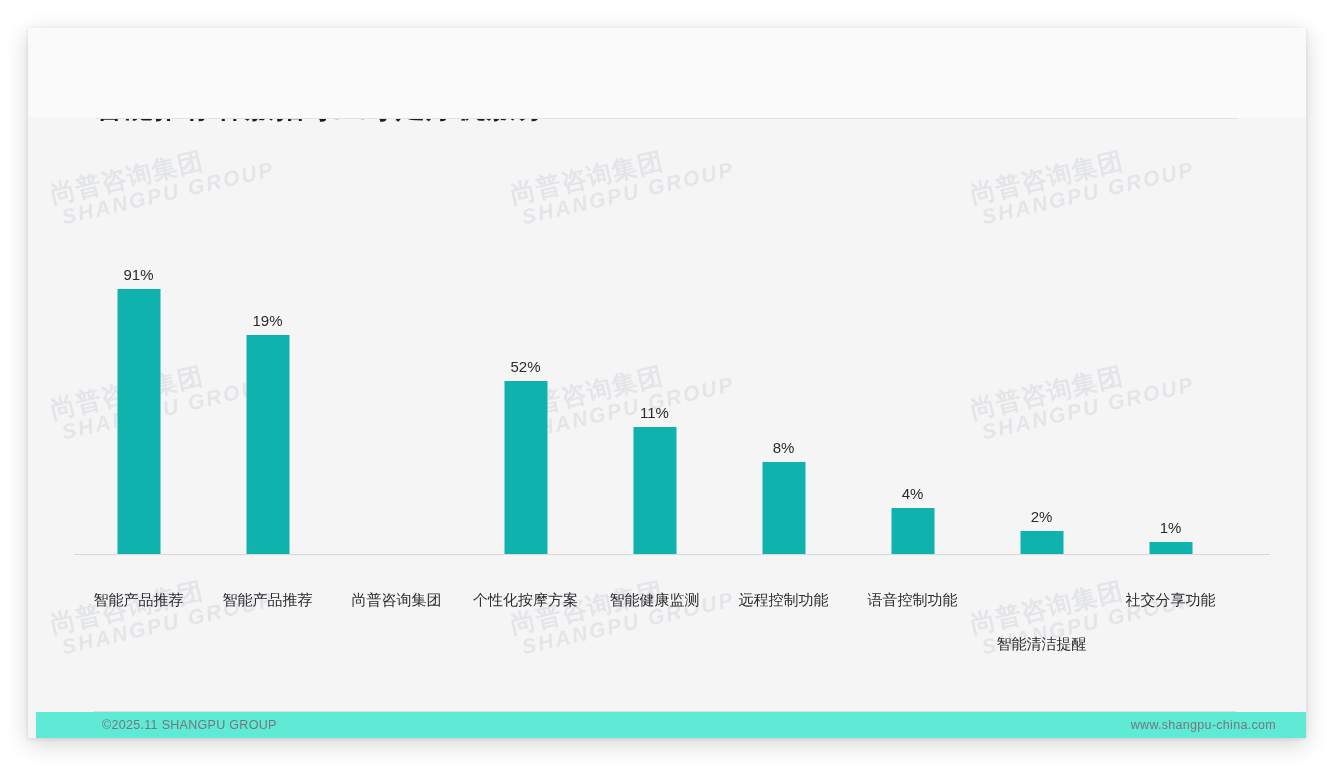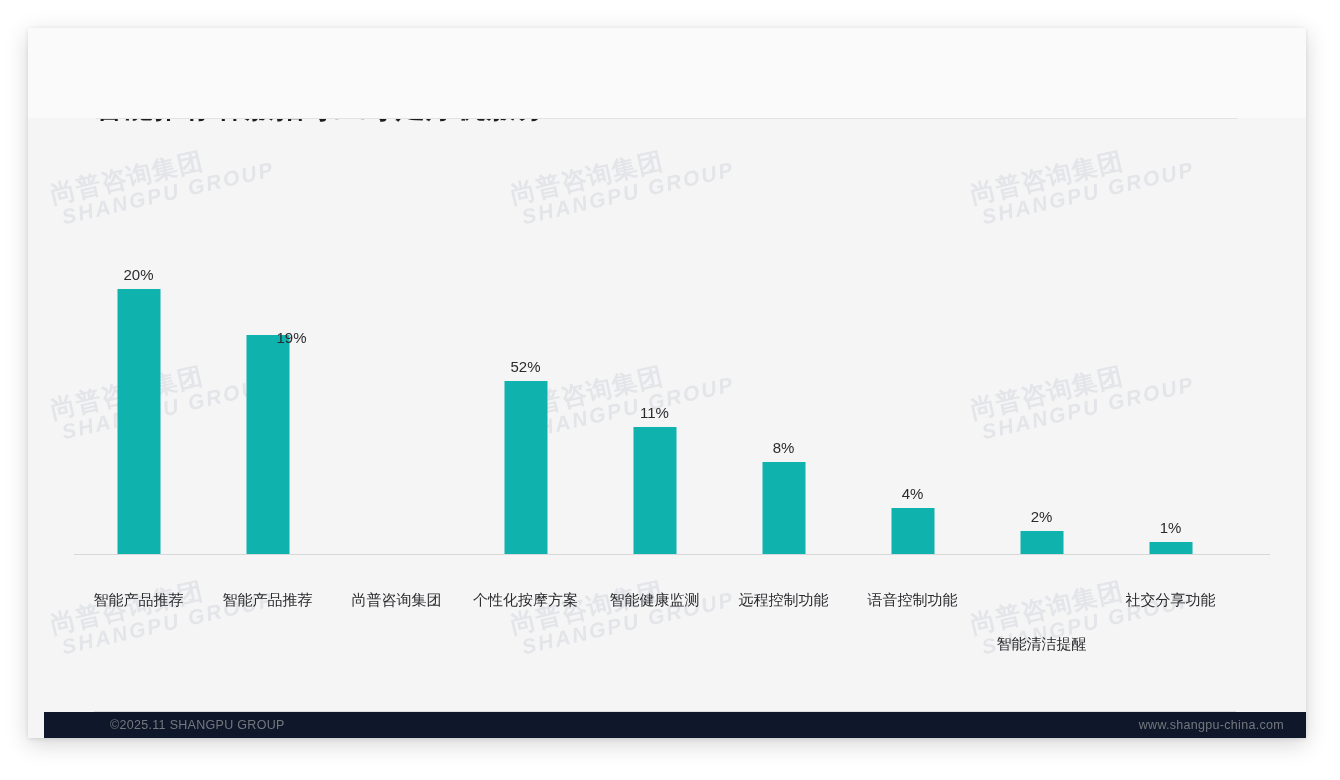--- a/index.html
+++ b/index.html
@@ -197,25 +197,25 @@
     position: absolute;
     left: 66px;
     top: 683px;
     width: 1142px;
     height: 1px;
     background: #dcdde0;
     z-index: 3;
   }
   .footer {
     position: absolute;
-    left: 16px;
+    left: 8px;
     top: 684px;
     width: 100%;
     height: 26px;
-    background: #0f172a;
+    background: #5eead4;
     z-index: 4;
   }
   .footer-left {
     position: absolute;
     left: 66px;
     top: 6px;
     font-size: 12.5px;
     color: #74787e;
     letter-spacing: .3px;
   }
@@ -276,25 +276,25 @@
   <div class="header-rule"></div>
   <div class="slide-title">智能推荐客服指导主导足疗机服务</div>
   <div class="logo">
     <span class="logo-cn">尚普咨询集团</span>
     <span class="logo-en">SHANGPU GROUP</span>
   </div>
 
   <div class="plot" id="plot">
       <div class="bar-slot" style="left: 0px;">
         <div class="bar" title="智能产品推荐 23%" style="height: 265px; background: rgb(15, 178, 172);"></div>
-        <div class="bar-value" style="bottom: 271px;">20%</div>
+        <div class="bar-value" style="bottom: 271px;">91%</div>
       </div>
       <div class="bar-slot" style="left: 129px;">
         <div class="bar" title="在线智能客服 19%" style="height: 219px; background: rgb(15, 178, 172);"></div>
-        <div class="bar-value" style="bottom: 208px; margin-left: 24px;">19%</div>
+        <div class="bar-value" style="bottom: 225px;">19%</div>
       </div>
       <div class="bar-slot" style="left: 387px;">
         <div class="bar" title="个性化按摩方案 15%" style="height: 173px; background: rgb(15, 178, 172);"></div>
         <div class="bar-value" style="bottom: 179px;">52%</div>
       </div>
       <div class="bar-slot" style="left: 516px;">
         <div class="bar" title="智能健康监测 11%" style="height: 127px; background: rgb(15, 178, 172);"></div>
         <div class="bar-value" style="bottom: 133px;">11%</div>
       </div>
       <div class="bar-slot" style="left: 645px;">

